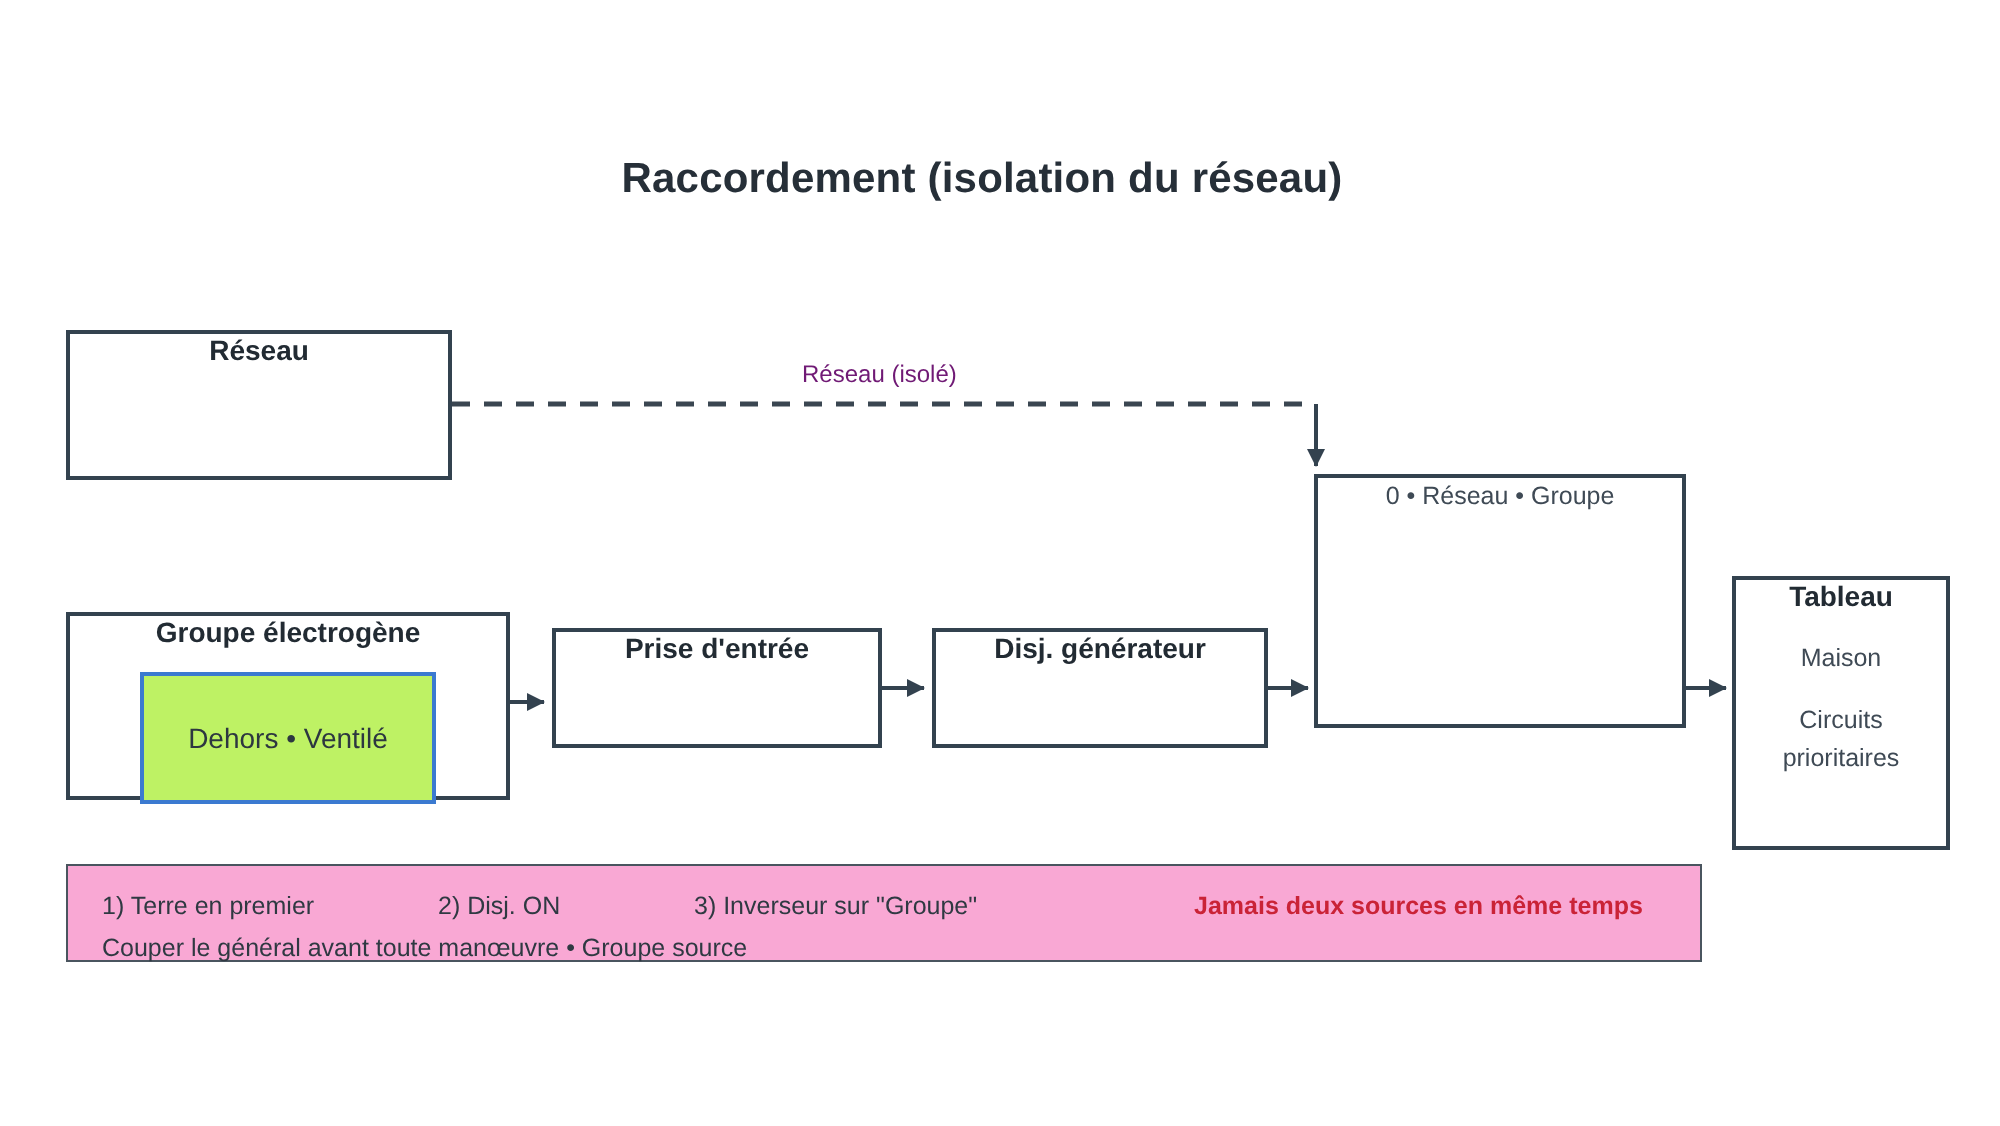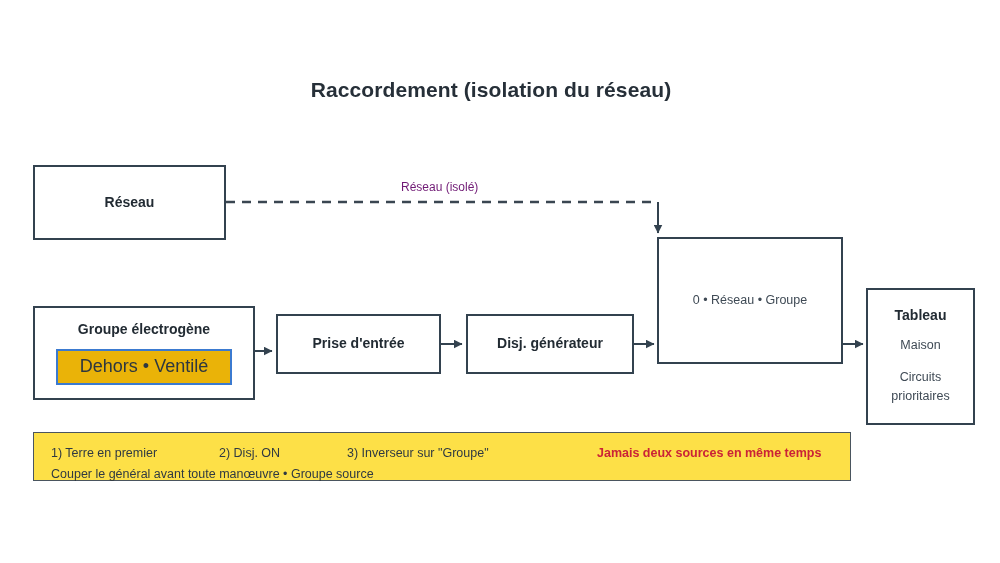--- a/index.html
+++ b/index.html
@@ -44,21 +44,20 @@
 
   
   .node {
     position: absolute;
     background: #ffffff;
     border: 2px solid #33424f;
     box-sizing: border-box;
     display: flex;
     flex-direction: column;
     align-items: center;
-    justify-content: center;
   }
   .node .node-title {
     font-size: 14px;
     font-weight: bold;
     color: #222b33;
     text-align: center;
     line-height: 1.25;
   }
   .node .node-sub {
     font-size: 12.5px;
@@ -76,38 +75,38 @@
 
   #node-inverseur .node-title { margin-bottom: 8px; }
   #node-tableau .node-title { margin-bottom: 12px; }
   #node-tableau .node-sub { margin-bottom: 12px; }
   #node-tableau .node-sub:last-child { margin-bottom: 0; }
 
   
   .badge {
     margin-top: 10px;
     border: 2px solid #3b7ad0;
-    background: #eab308;
+    background: #bef264;
     color: #2d3740;
-    font-size: 18px;
-    padding: 5px 22px;
+    font-size: 14px;
+    padding: 23px 22px;
     box-sizing: border-box;
     text-align: center;
     line-height: 1.2;
   }
 
   
   #footer-box {
     position: absolute;
     left: 33px;
     top: 432px;
     width: 818px;
     height: 49px;
     border: 1.6px solid #4a555f;
-    background: #fde047;
+    background: #f9a8d4;
     box-sizing: border-box;
   }
   .footer-row {
     position: absolute;
     left: 17px;
     white-space: nowrap;
     font-size: 12.5px;
     color: #2f3942;
   }
   #footer-line1 { top: 13px; width: 784px; }

